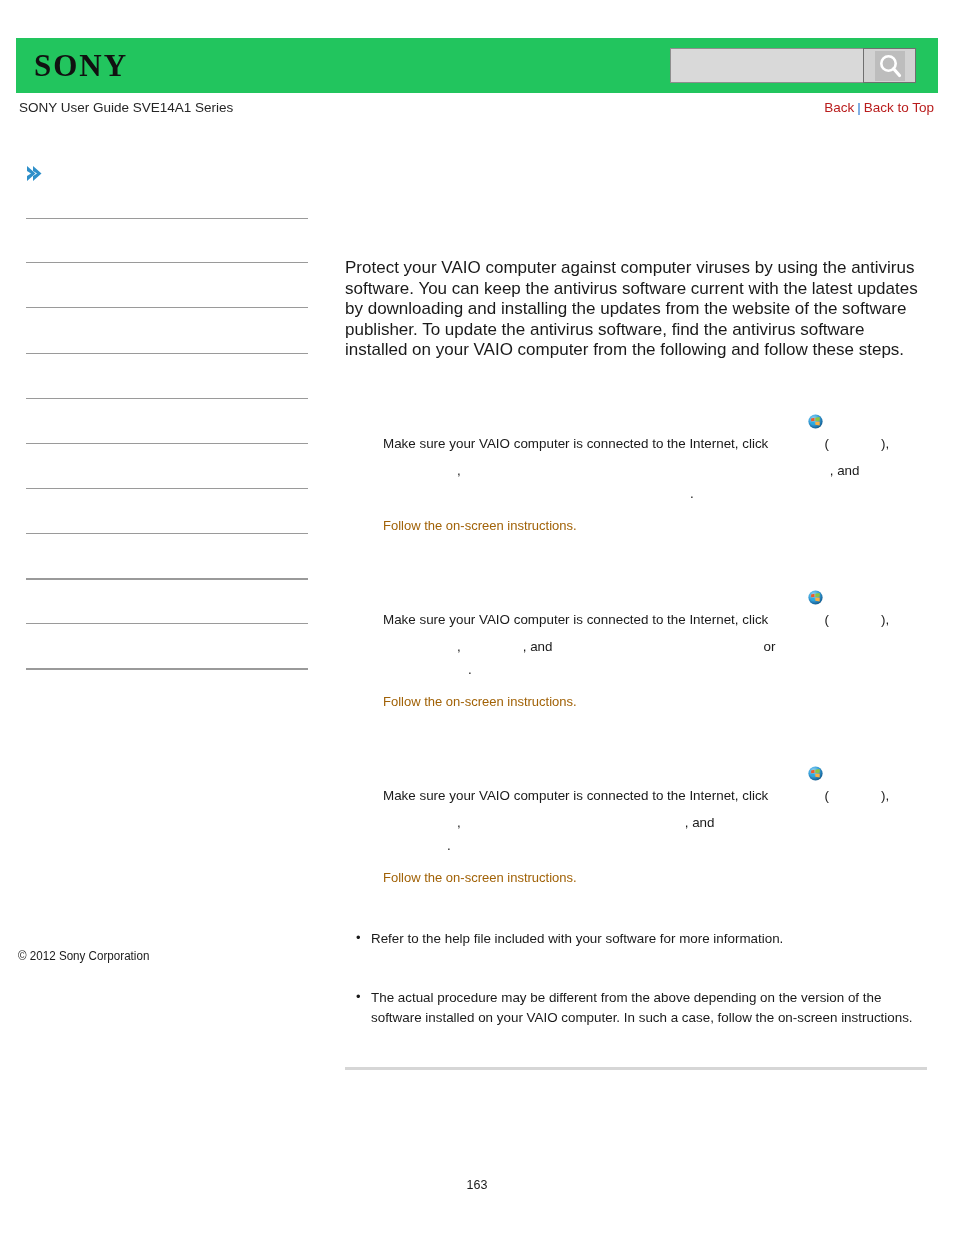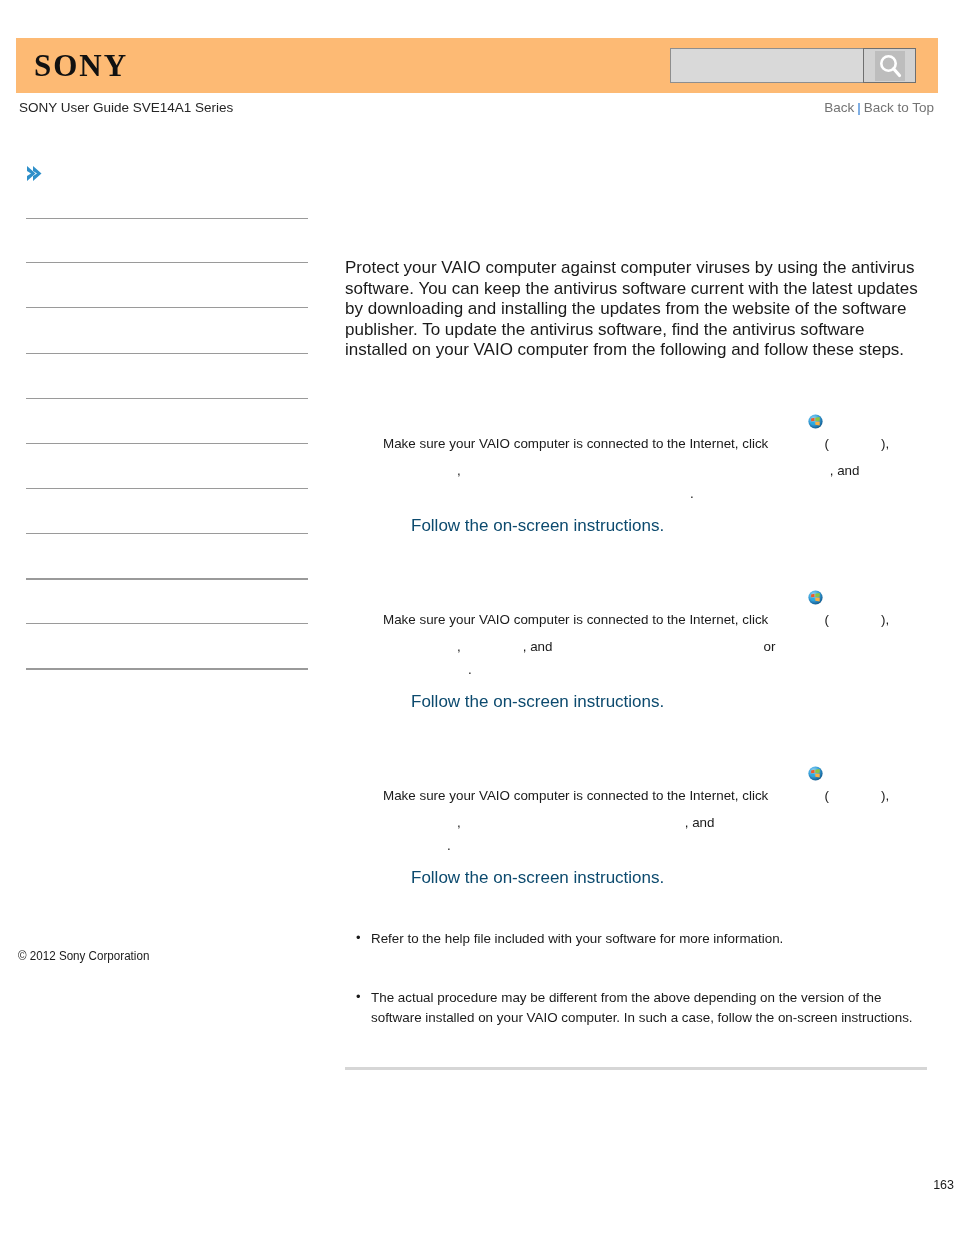--- a/index.html
+++ b/index.html
@@ -17,21 +17,21 @@
     -webkit-font-smoothing: antialiased;
   }
 
   
   .header-band {
     position: absolute;
     left: 16px;
     top: 38px;
     width: 922px;
     height: 55px;
-    background: #fdba74;
+    background: #22c55e;
     display: flex;
     align-items: center;
     justify-content: space-between;
   }
   .sony-logo {
     font-family: "Liberation Serif", serif;
     font-weight: bold;
     font-size: 31px;
     letter-spacing: 2.0px;
     color: #111111;
@@ -87,21 +87,21 @@
     white-space: nowrap;
   }
   .nav-links {
     position: absolute;
     right: 4px;
     top: 0;
     font-size: 13.5px;
     white-space: nowrap;
   }
   .nav-links a {
-    color: #737373;
+    color: #b91c1c;
     text-decoration: none;
     margin-top: 32px;
   }
   .nav-sep {
     color: #1c6fce;
     padding: 0 3px;
   }
 
   
   .chevron-holder {
@@ -167,25 +167,24 @@
     margin-top: 29px;
   }
   .step-line {
     font-size: 13.4px;
     line-height: 23px;
     color: #1a1a1a;
     min-height: 23px;
     white-space: pre-wrap;
   }
   .step-follow {
-    font-size: 17px;
+    font-size: 13px;
     line-height: 23px;
-    color: #0c4a6e;
+    color: #a16207;
     margin-top: 9px;
-    margin-left: 28px;
   }
   .win-orb {
     display: inline-block;
     vertical-align: -4px;
     margin: 0 2px;
   }
   .gap { display: inline-block; }
 
   
   .notes {
@@ -225,21 +224,21 @@
     color: #1a1a1a;
     transform: scaleX(0.93);
     transform-origin: left top;
     white-space: nowrap;
   }
   .page-number {
     position: absolute;
     left: 0;
     top: 1178px;
     width: 954px;
-    text-align: right;
+    text-align: center;
     font-size: 12.5px;
     color: #1a1a1a;
   }
 </style>
 </head>
 <body>
 
 <div class="header-band">
   <div class="sony-logo">SONY</div>
   <div class="search-wrap">

